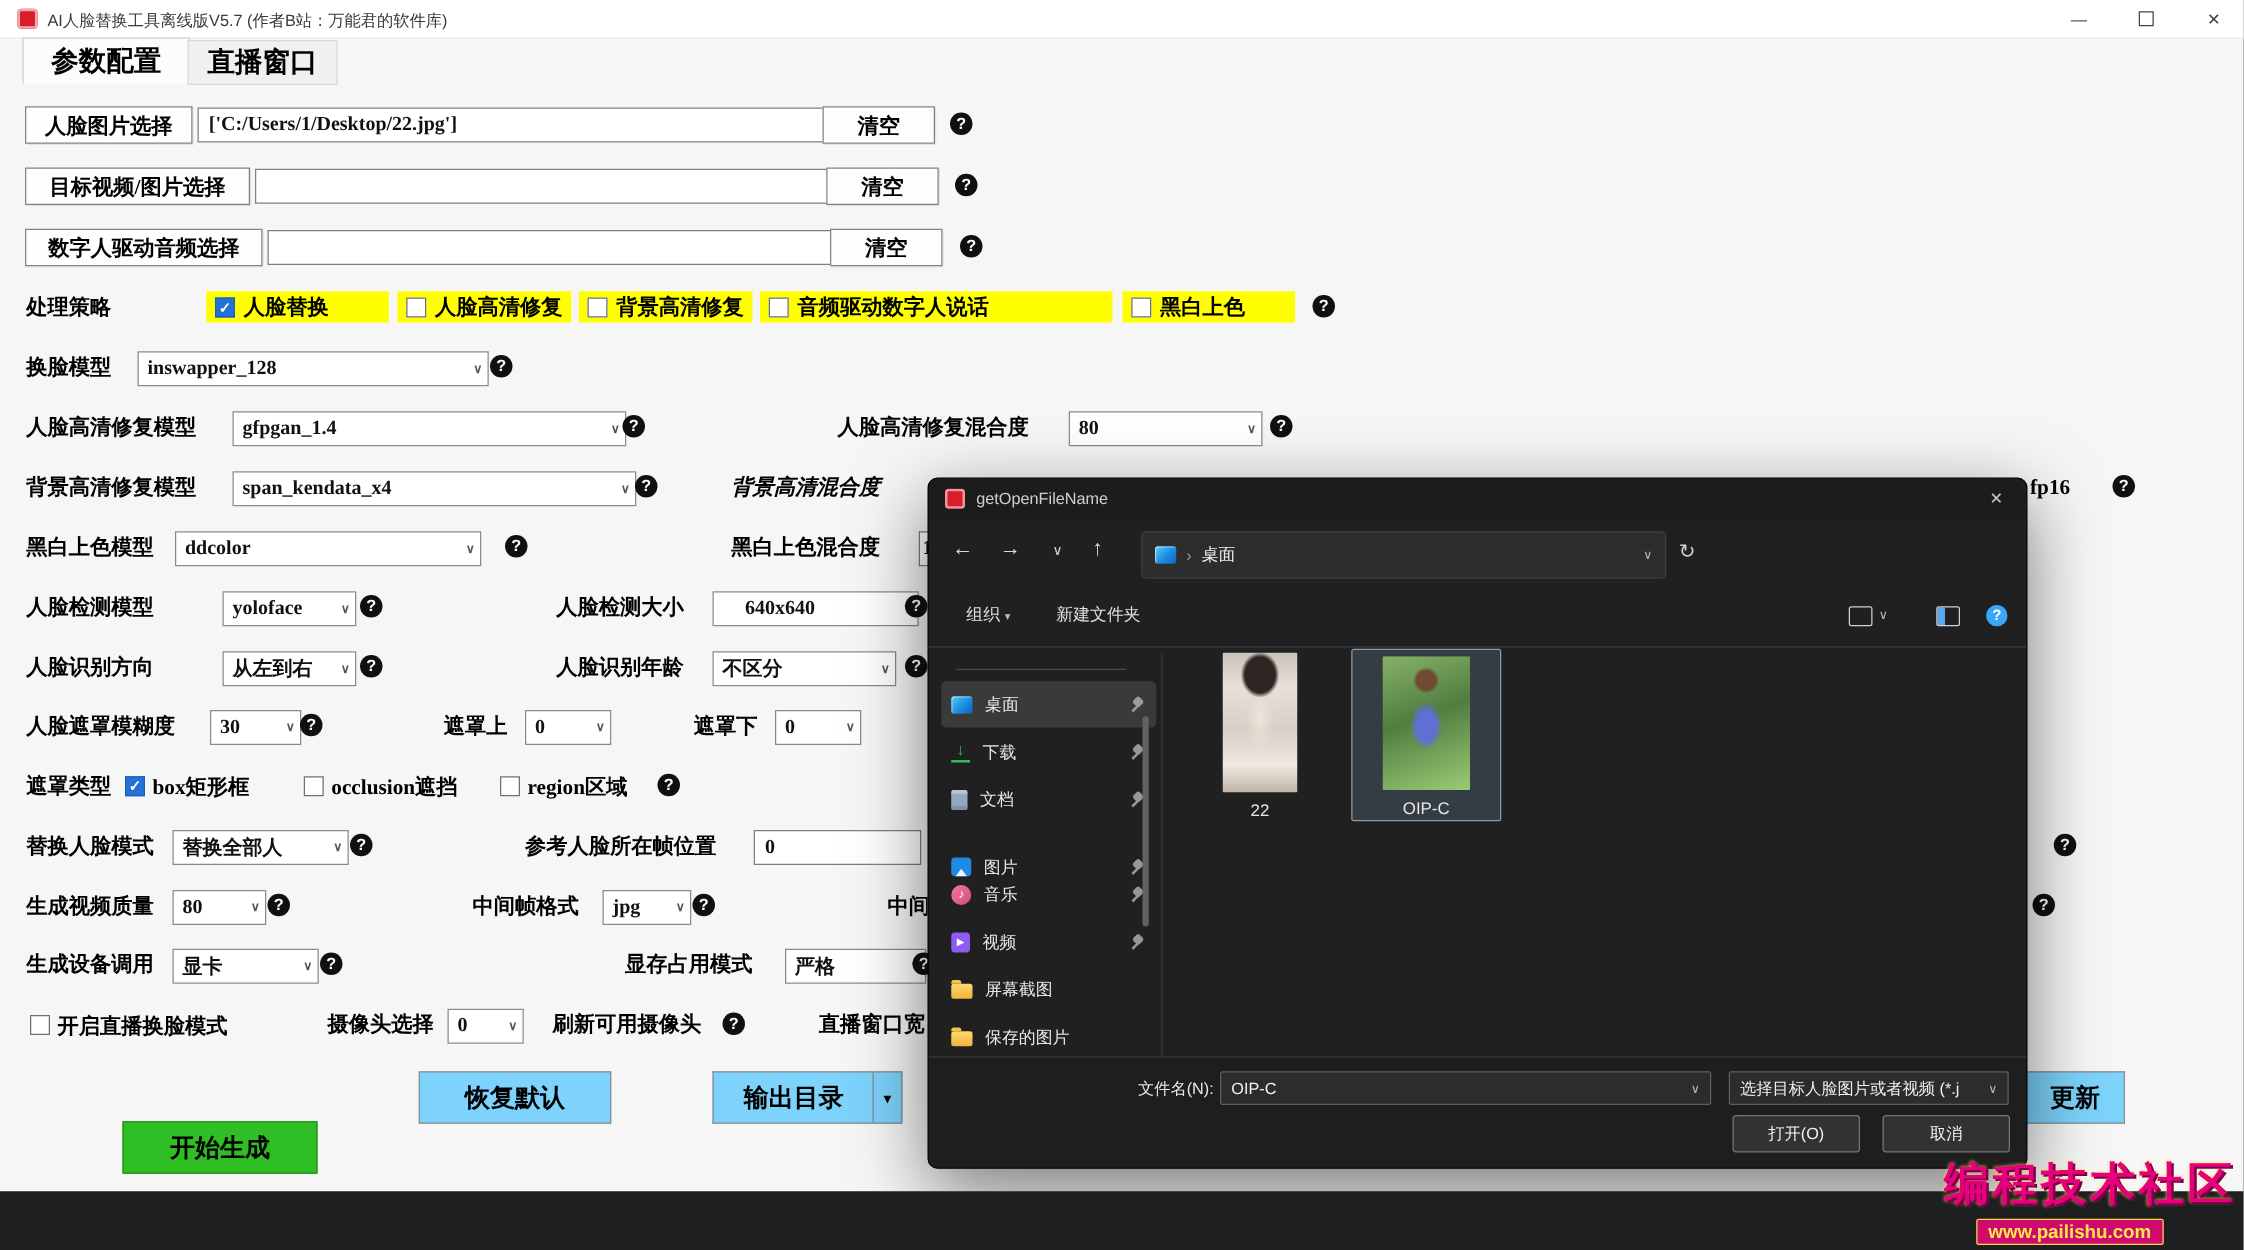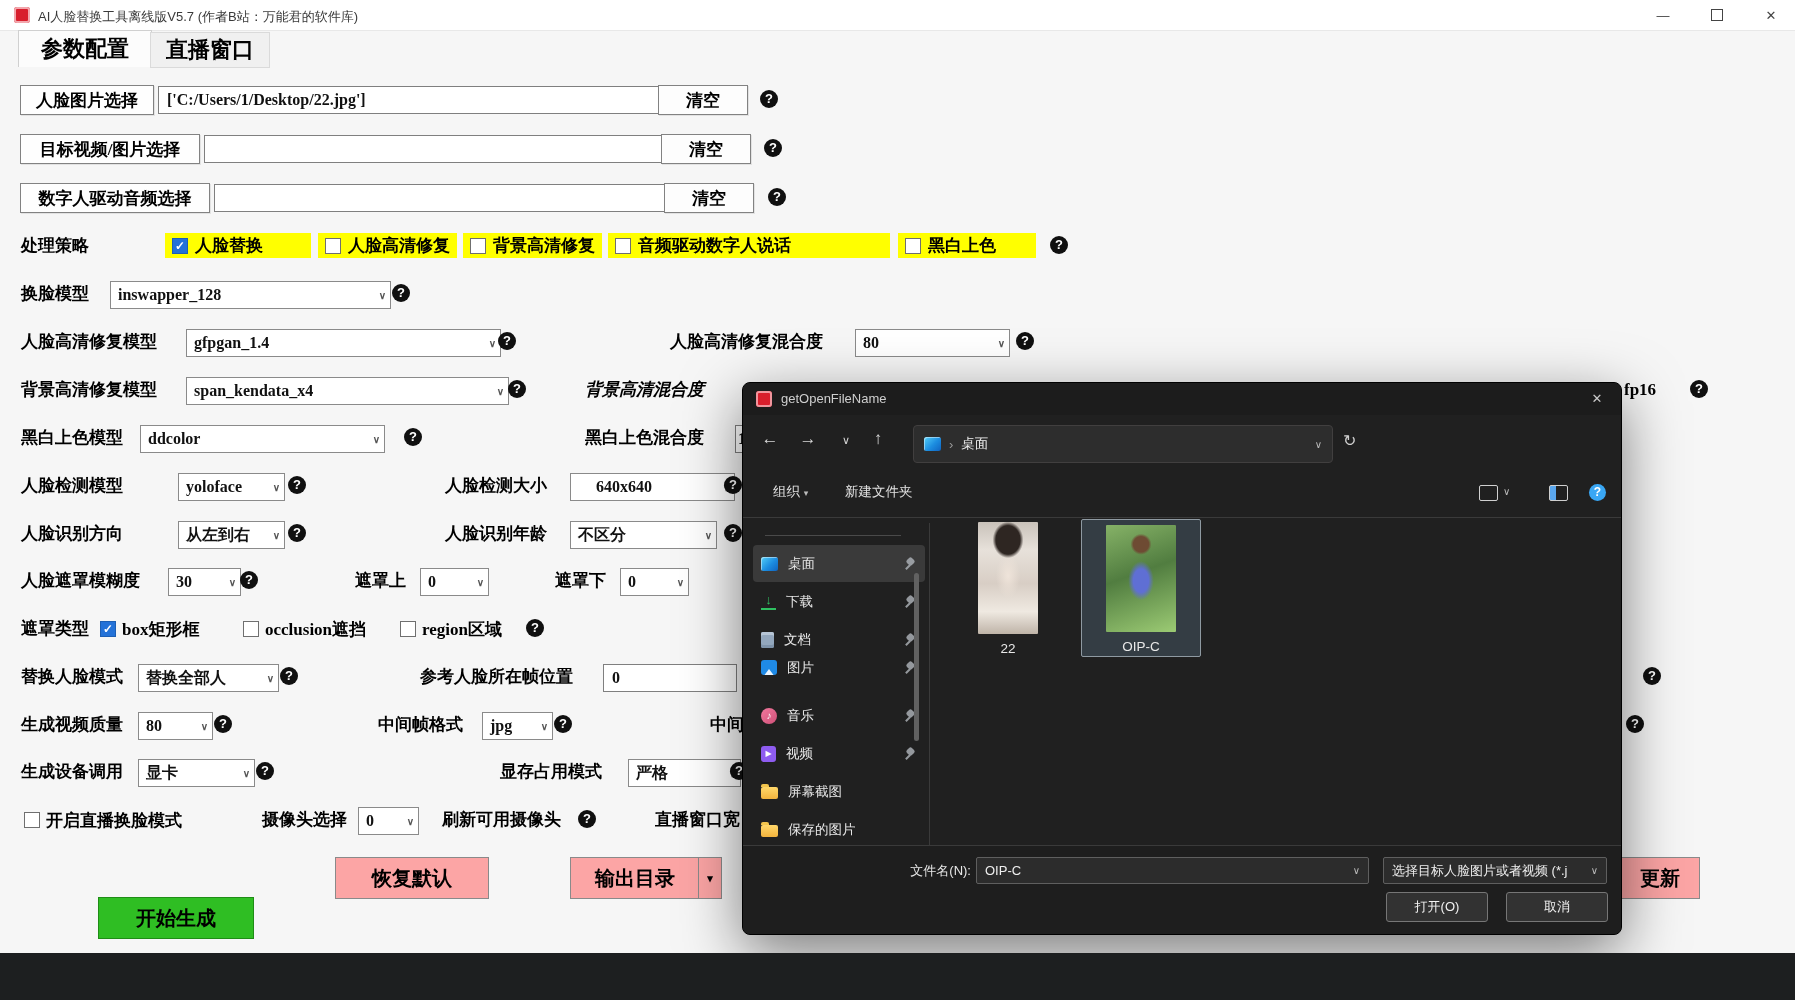--- a/index.html
+++ b/index.html
@@ -29,21 +29,21 @@
   .sel{height:26px;background:#fff;border:1px solid #8a8a8a;display:flex;align-items:center;
     padding:0 4px 0 7px;font:bold 16px "Liberation Serif",serif;color:#111;white-space:nowrap;overflow:hidden;}
   .sel .chev{margin-left:auto;color:#555;font-size:10px;padding-left:5px;}
   .cb{width:16px;height:16px;background:#fff;border:1px solid #6f6f6f;box-sizing:border-box;flex:none;}
   .cb.on{background:#2472d8;border-color:#1d5fb4;color:#fff;text-align:center;font:bold 12px/15px "Liberation Sans",sans-serif;}
   .ystrip{height:25px;background:#ffff00;display:flex;align-items:center;gap:7px;padding:0 7px;box-sizing:border-box;}
   .ystrip span{font:bold 17px "Liberation Serif",serif;white-space:nowrap;}
   .mstrip{height:26px;display:flex;align-items:center;gap:6px;}
   .mstrip span{font:bold 17px "Liberation Serif",serif;white-space:nowrap;}
   .bigbtn{height:40px;display:flex;align-items:center;justify-content:center;
-    font:bold 20px "Liberation Serif",serif;color:#000;background:#fca5a5;border:1px solid #8a8a8a;}
+    font:bold 20px "Liberation Serif",serif;color:#000;background:#7dd3fc;border:1px solid #8a8a8a;}
   .bigbtn.green{background:#2fbe23;border-color:#1f8d16;margin-top:40px;}
   .clip{overflow:hidden;white-space:nowrap;}
   
   #dlg{left:742px;top:382px;width:878px;height:551px;background:#202020;border-radius:8px;
     box-shadow:0 18px 60px rgba(0,0,0,.5);color:#e4e4e4;font-size:13px;overflow:hidden;z-index:30;border:1px solid #000;}
   .dtitle{left:0;top:0;width:100%;height:32px;background:#1c1c1c;}
   .dlogo{left:13px;top:8px;width:16px;height:16px;background:#d81e2c;border-radius:3px;box-shadow:inset 0 0 0 2px #f0959d;}
   .dname{left:38px;top:8px;color:#cfcfcf;font-size:13px;}
   .dclose{right:10px;top:6px;width:28px;height:20px;color:#c9c9c9;font-size:13px;text-align:center;line-height:20px;}
   .navbtn{top:46px;color:#d8d8d8;font-size:17px;width:26px;text-align:center;}
@@ -378,21 +378,21 @@
     <div class="abs sideitem" style="top:200px;">
       <span class="ic ic-download">↓</span>
       <span>下载</span>
       <span class="pin"></span>
     </div>
     <div class="abs sideitem" style="top:238px;">
       <span class="ic ic-doc"></span>
       <span>文档</span>
       <span class="pin"></span>
     </div>
-    <div class="abs sideitem" style="top:266px;">
+    <div class="abs sideitem" style="top:292px;">
       <span class="ic ic-pic"></span>
       <span>图片</span>
       <span class="pin"></span>
     </div>
     <div class="abs sideitem" style="top:314px;">
       <span class="ic ic-music">♪</span>
       <span>音乐</span>
       <span class="pin"></span>
     </div>
     <div class="abs sideitem" style="top:352px;">
@@ -477,14 +477,18 @@
   <div class="abs tray" style="left:1494px;">∧</div>
   <div class="abs" style="left:1528px;top:968px;width:15px;height:15px;background:#4c5358;border-radius:3px;"></div>
   <div class="abs tray" style="left:1566px;font-size:14px;">中</div>
 
   <div class="abs spkw">)</div>
   <div class="abs clock">
     <div>14:03</div>
     <div>2024/6/9</div>
   </div>
 
+  <div class="abs" id="wm">
+    <div class="wm1">编程技术社区</div>
+    <div class="wm2">www.pailishu.com</div>
+  </div>
 
 </div>
 
 </body></html>

